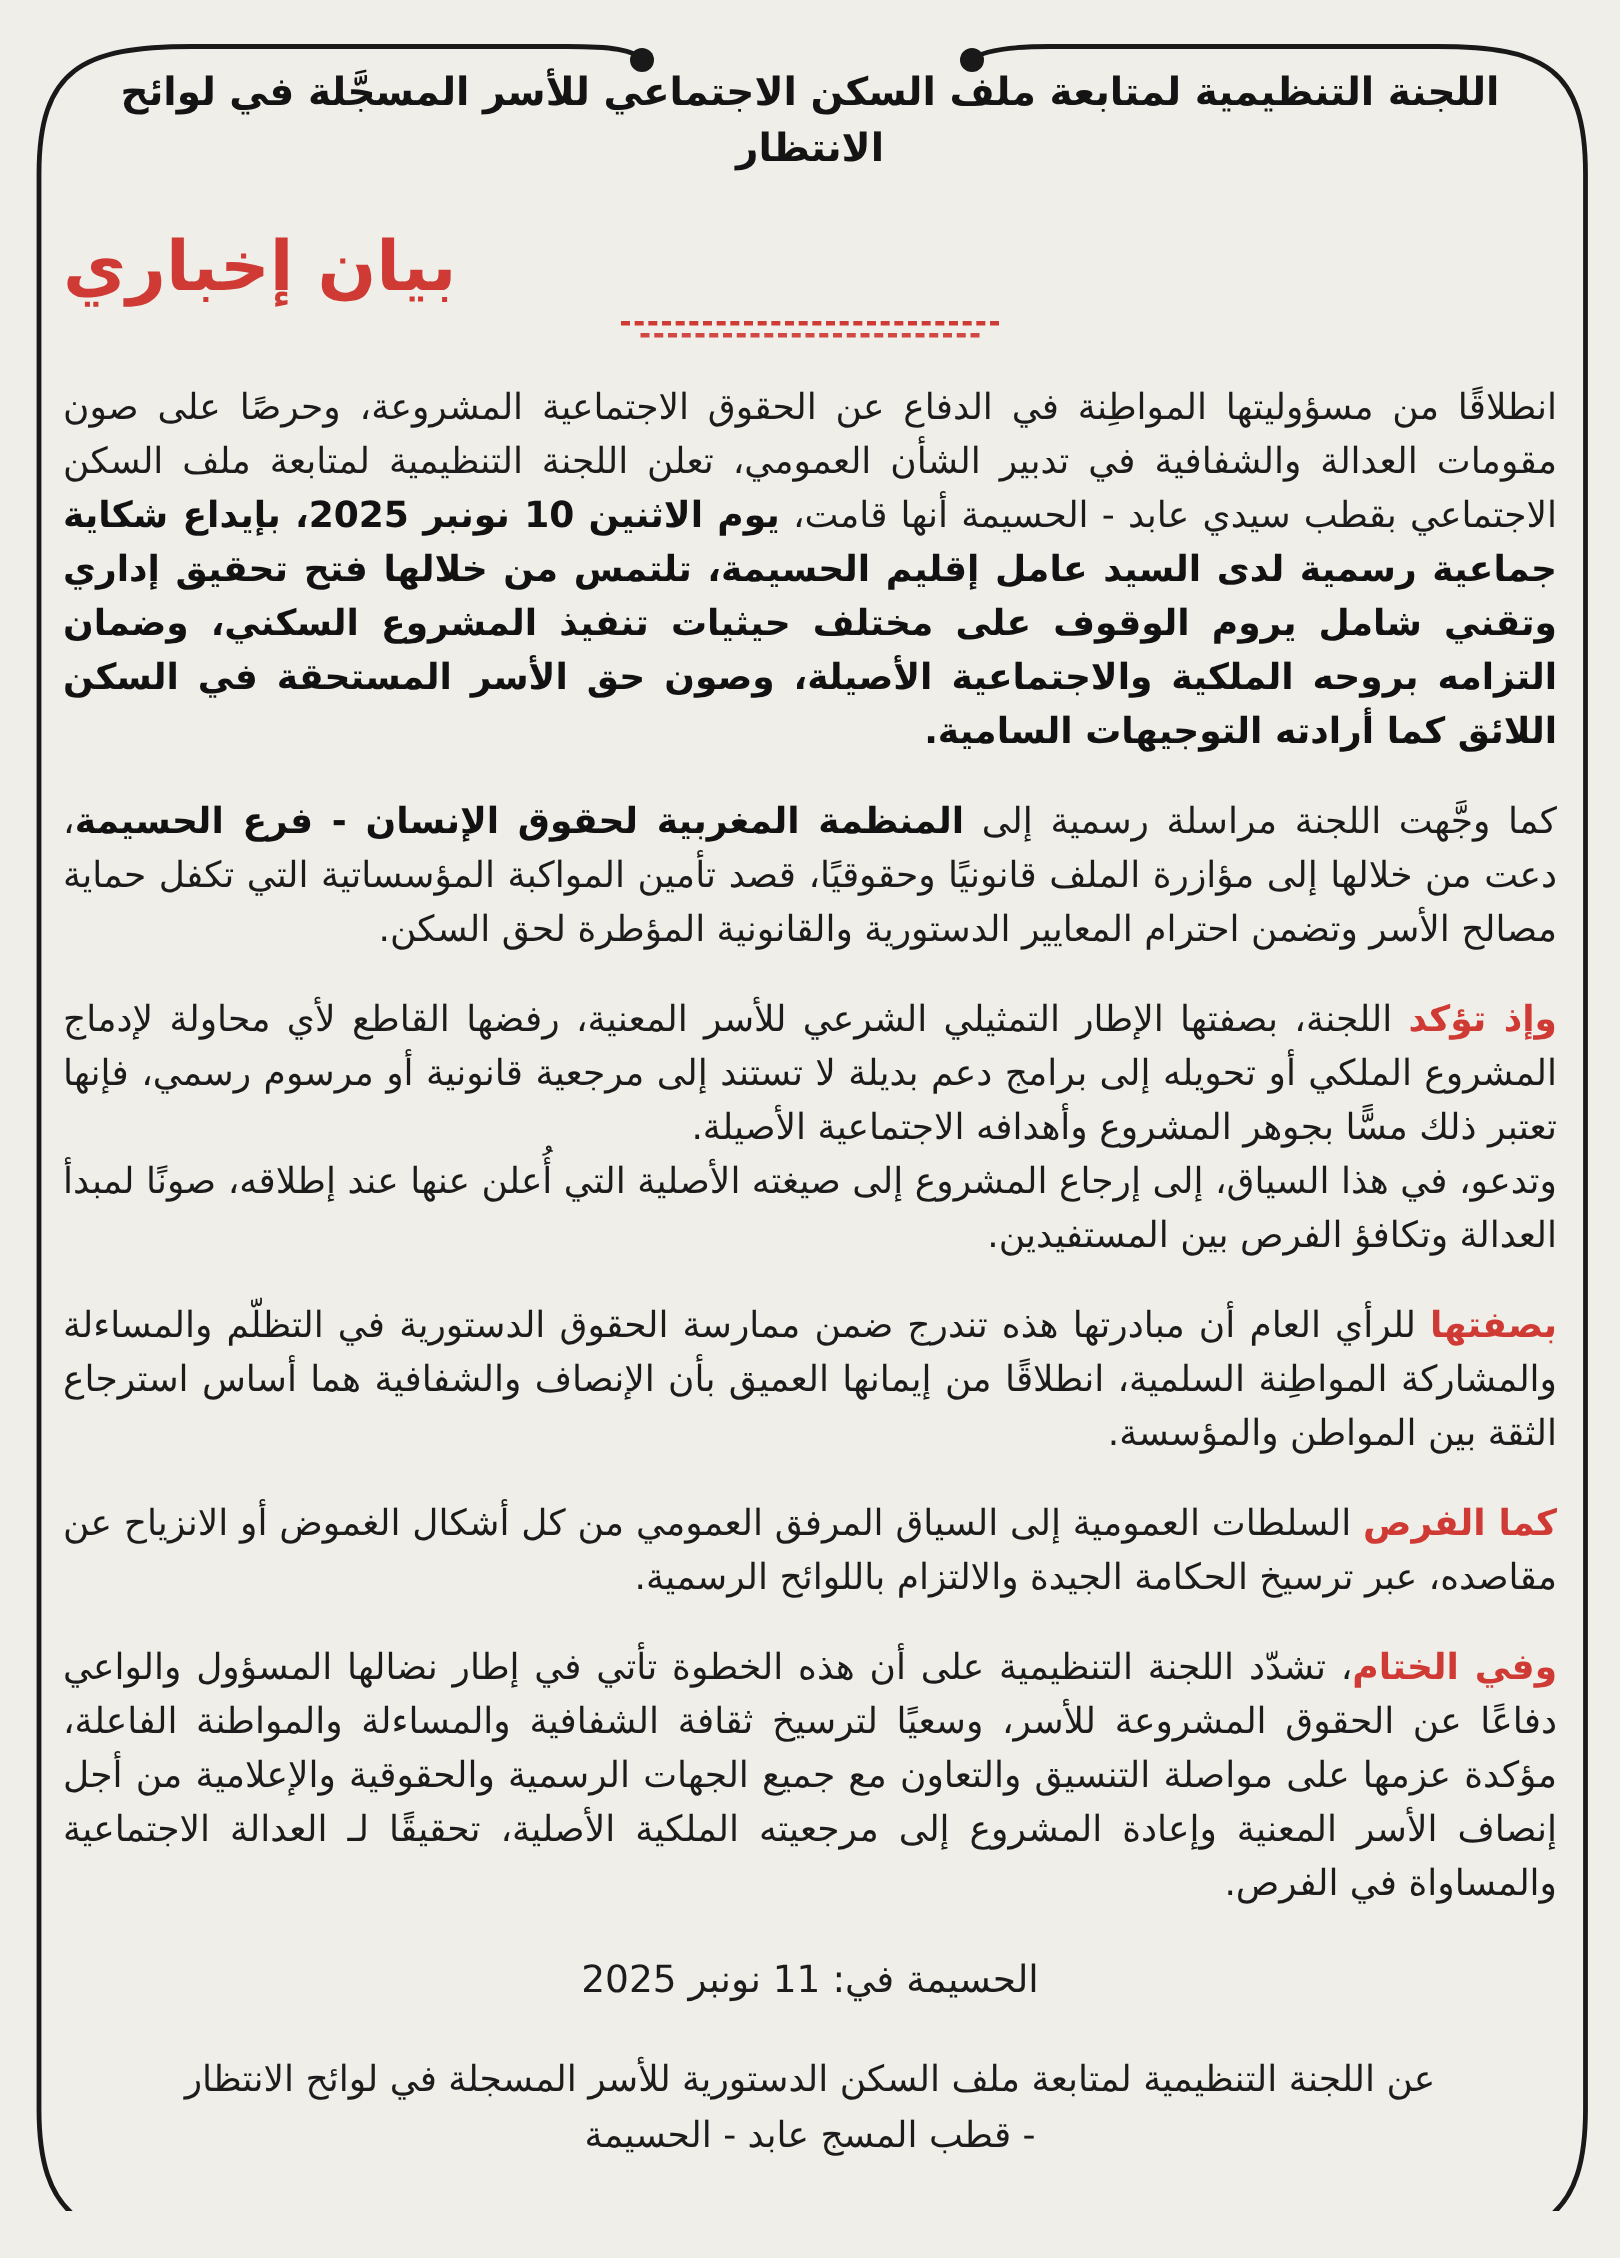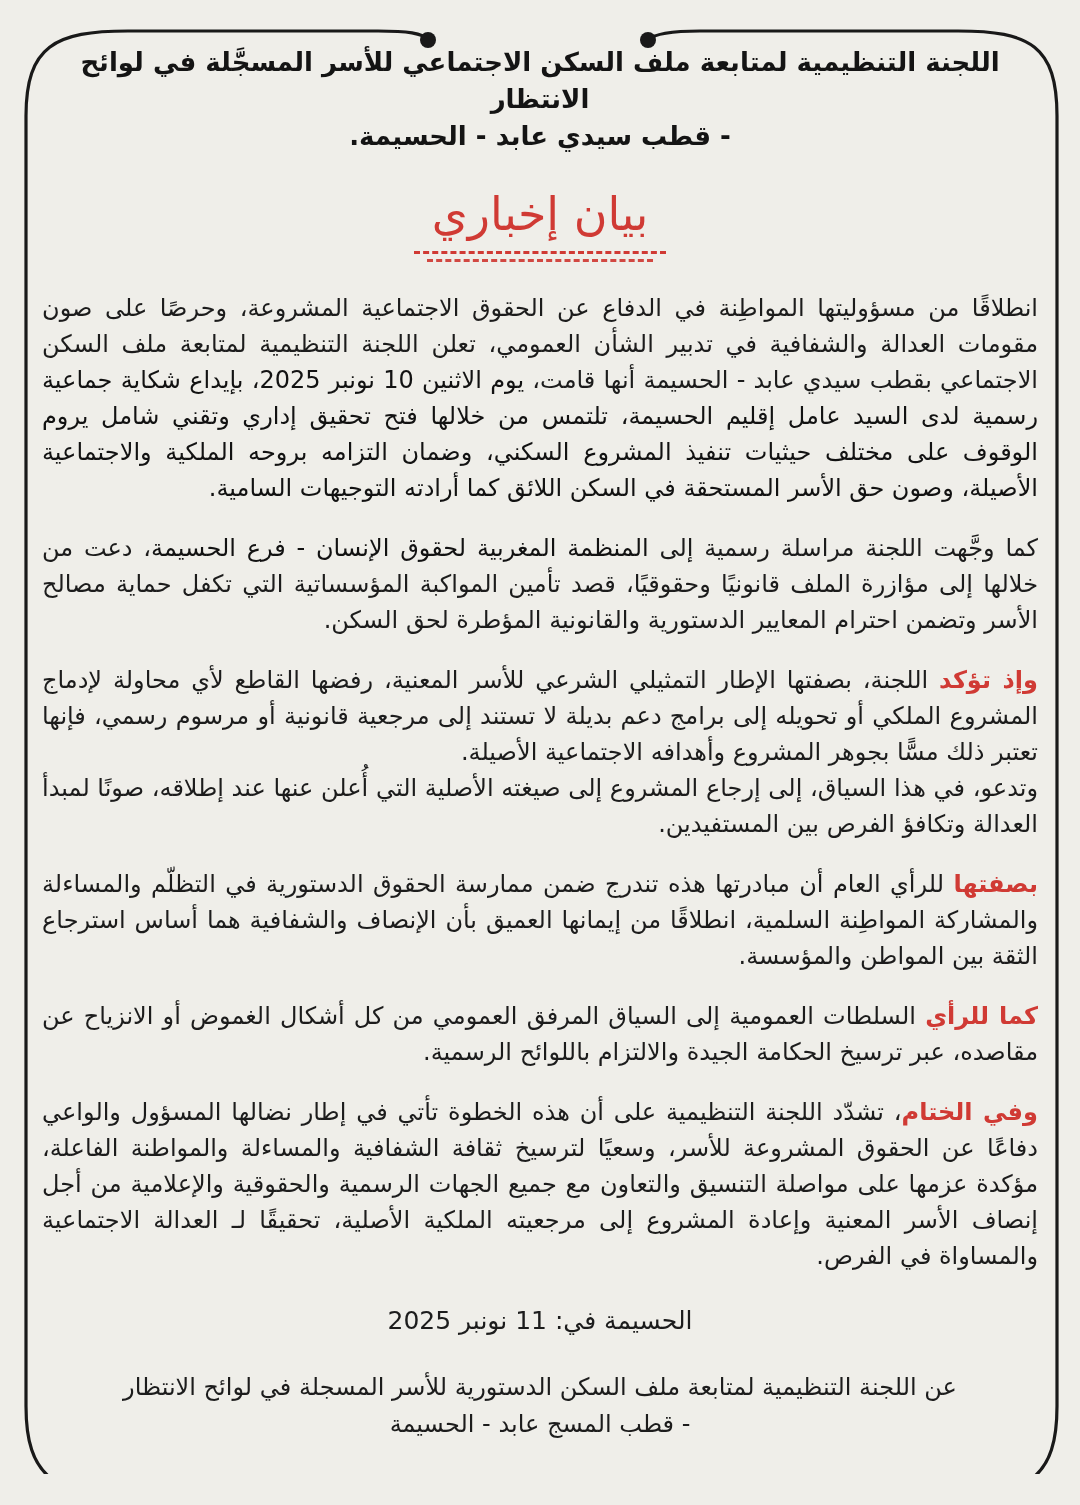--- a/index.html
+++ b/index.html
@@ -19,33 +19,33 @@
   .frame{position:absolute; inset:0; width:1080px; height:1505px; pointer-events:none;}
   .frame path{fill:none; stroke:var(--frame); stroke-width:3.2; stroke-linecap:round;}
   .frame circle{fill:var(--frame); stroke:none;}
   .content{
     position:absolute; top:44px; right:42px; left:42px;
   }
   .doc-header{
     text-align:center; font-weight:700; font-size:26px; line-height:37px; color:#141414;
   }
   .title{
-    margin-top:32px; text-align:center;
-    color:var(--accent); font-size:46px; font-weight:400; letter-spacing:0;
+    margin-top:32px; text-align:left;
+    color:var(--accent); font-size:46px; font-weight:700; letter-spacing:0;
   }
   .underline{height:0; border-top:3px dashed var(--accent); width:252px; margin:10px auto 0;}
   .underline.u2{width:226px; margin-top:5px; opacity:.92;}
   .paras{margin-top:28px;}
   .para{
     font-size:24px; line-height:36px; text-align:justify; color:var(--ink);
     margin-top:24px;
   }
   .para:first-child{margin-top:0;}
   .para .normal{font-weight:400;}
-  .para .bold{font-weight:400; color:#121212;}
+  .para .bold{font-weight:700; color:#121212;}
   .para .red{font-weight:700; color:var(--accent);}
   .date-line{margin-top:32px; text-align:center; font-size:25px; color:var(--ink);}
   .doc-footer{margin-top:34px; text-align:center; font-size:24px; line-height:37px; color:var(--ink);}
 </style>
 </head>
 <body>
 
 <div class="page">
 
   <svg class="frame" viewBox="0 0 1080 1505" aria-hidden="true">
@@ -62,33 +62,32 @@
              L 378 31
              C 407 31 423 33 428 40"></path>
     <circle cx="648" cy="40" r="8"></circle>
     <circle cx="428" cy="40" r="8"></circle>
   </svg>
 
   <div class="content">
 
     <div class="doc-header">
       <div>اللجنة التنظيمية لمتابعة ملف السكن الاجتماعي للأسر المسجَّلة في لوائح الانتظار</div>
-      <div>- قطب سيدي عابد - الحسيمة.</div>
     </div>
 
     <div class="title">بيان إخباري</div>
     <div class="underline u1"></div>
     <div class="underline u2"></div>
 
     <div class="paras" id="paragraphs">
         <p class="para"><span class="normal">انطلاقًا من مسؤوليتها المواطِنة في الدفاع عن الحقوق الاجتماعية المشروعة، وحرصًا على صون مقومات العدالة والشفافية في تدبير الشأن العمومي، تعلن اللجنة التنظيمية لمتابعة ملف السكن الاجتماعي بقطب سيدي عابد - الحسيمة أنها قامت، </span><span class="bold">يوم الاثنين 10 نونبر 2025، بإيداع شكاية جماعية رسمية لدى السيد عامل إقليم الحسيمة، تلتمس من خلالها فتح تحقيق إداري وتقني شامل يروم الوقوف على مختلف حيثيات تنفيذ المشروع السكني، وضمان التزامه بروحه الملكية والاجتماعية الأصيلة، وصون حق الأسر المستحقة في السكن اللائق كما أرادته التوجيهات السامية.</span></p>
         <p class="para"><span class="normal">كما وجَّهت اللجنة مراسلة رسمية إلى </span><span class="bold">المنظمة المغربية لحقوق الإنسان - فرع الحسيمة</span><span class="normal">، دعت من خلالها إلى مؤازرة الملف قانونيًا وحقوقيًا، قصد تأمين المواكبة المؤسساتية التي تكفل حماية مصالح الأسر وتضمن احترام المعايير الدستورية والقانونية المؤطرة لحق السكن.</span></p>
         <p class="para"><span class="red">وإذ تؤكد</span><span class="normal"> اللجنة، بصفتها الإطار التمثيلي الشرعي للأسر المعنية، رفضها القاطع لأي محاولة لإدماج المشروع الملكي أو تحويله إلى برامج دعم بديلة لا تستند إلى مرجعية قانونية أو مرسوم رسمي، فإنها تعتبر ذلك مسًّا بجوهر المشروع وأهدافه الاجتماعية الأصيلة.</span><br><span class="normal">وتدعو، في هذا السياق، إلى إرجاع المشروع إلى صيغته الأصلية التي أُعلن عنها عند إطلاقه، صونًا لمبدأ العدالة وتكافؤ الفرص بين المستفيدين.</span></p>
         <p class="para"><span class="red">بصفتها</span><span class="normal"> للرأي العام أن مبادرتها هذه تندرج ضمن ممارسة الحقوق الدستورية في التظلّم والمساءلة والمشاركة المواطِنة السلمية، انطلاقًا من إيمانها العميق بأن الإنصاف والشفافية هما أساس استرجاع الثقة بين المواطن والمؤسسة.</span></p>
-        <p class="para"><span class="red">كما للرأي</span><span class="normal"> السلطات العمومية إلى السياق المرفق العمومي من كل أشكال الغموض أو الانزياح عن مقاصده، عبر ترسيخ الحكامة الجيدة والالتزام باللوائح الرسمية.</span></p>
+        <p class="para"><span class="red">كما الفرص</span><span class="normal"> السلطات العمومية إلى السياق المرفق العمومي من كل أشكال الغموض أو الانزياح عن مقاصده، عبر ترسيخ الحكامة الجيدة والالتزام باللوائح الرسمية.</span></p>
         <p class="para"><span class="red">وفي الختام</span><span class="normal">، تشدّد اللجنة التنظيمية على أن هذه الخطوة تأتي في إطار نضالها المسؤول والواعي دفاعًا عن الحقوق المشروعة للأسر، وسعيًا لترسيخ ثقافة الشفافية والمساءلة والمواطنة الفاعلة، مؤكدة عزمها على مواصلة التنسيق والتعاون مع جميع الجهات الرسمية والحقوقية والإعلامية من أجل إنصاف الأسر المعنية وإعادة المشروع إلى مرجعيته الملكية الأصلية، تحقيقًا لـ العدالة الاجتماعية والمساواة في الفرص.</span></p>
       </div>
 
     <div class="date-line">الحسيمة في: 11 نونبر 2025</div>
 
     <div class="doc-footer">
       <div>عن اللجنة التنظيمية لمتابعة ملف السكن الدستورية للأسر المسجلة في لوائح الانتظار</div>
       <div>- قطب المسج عابد - الحسيمة</div>
     </div>
 

